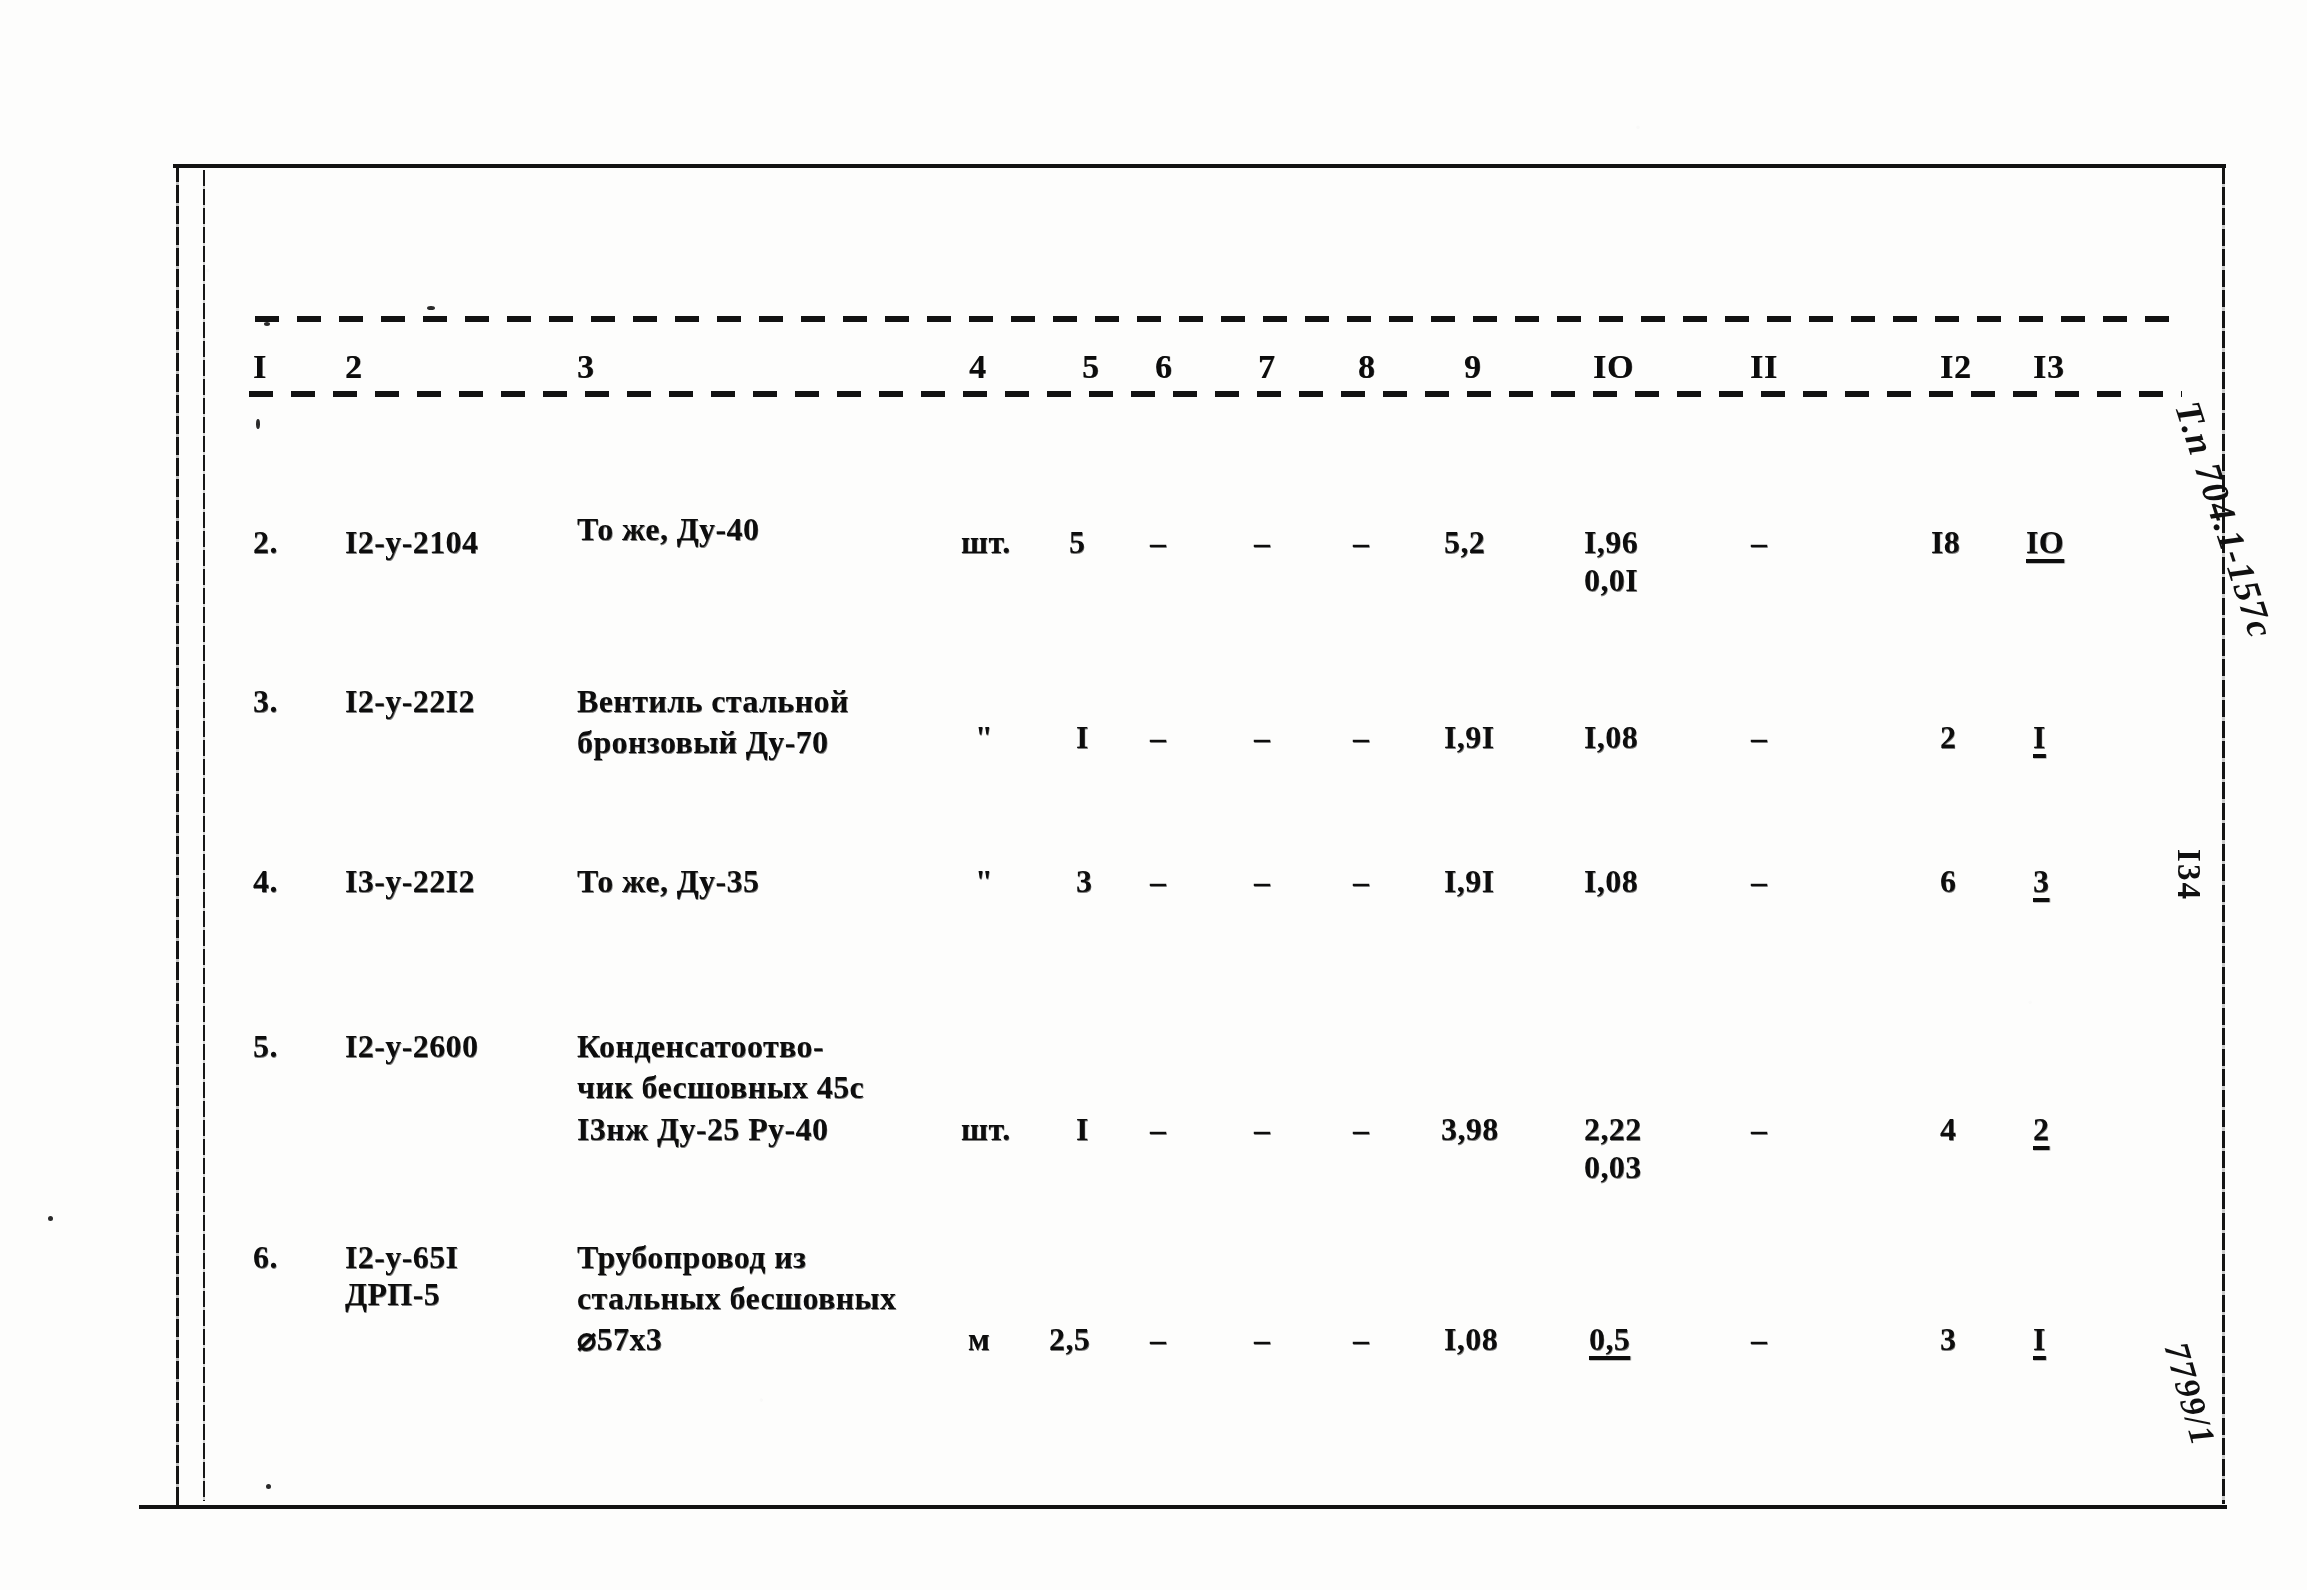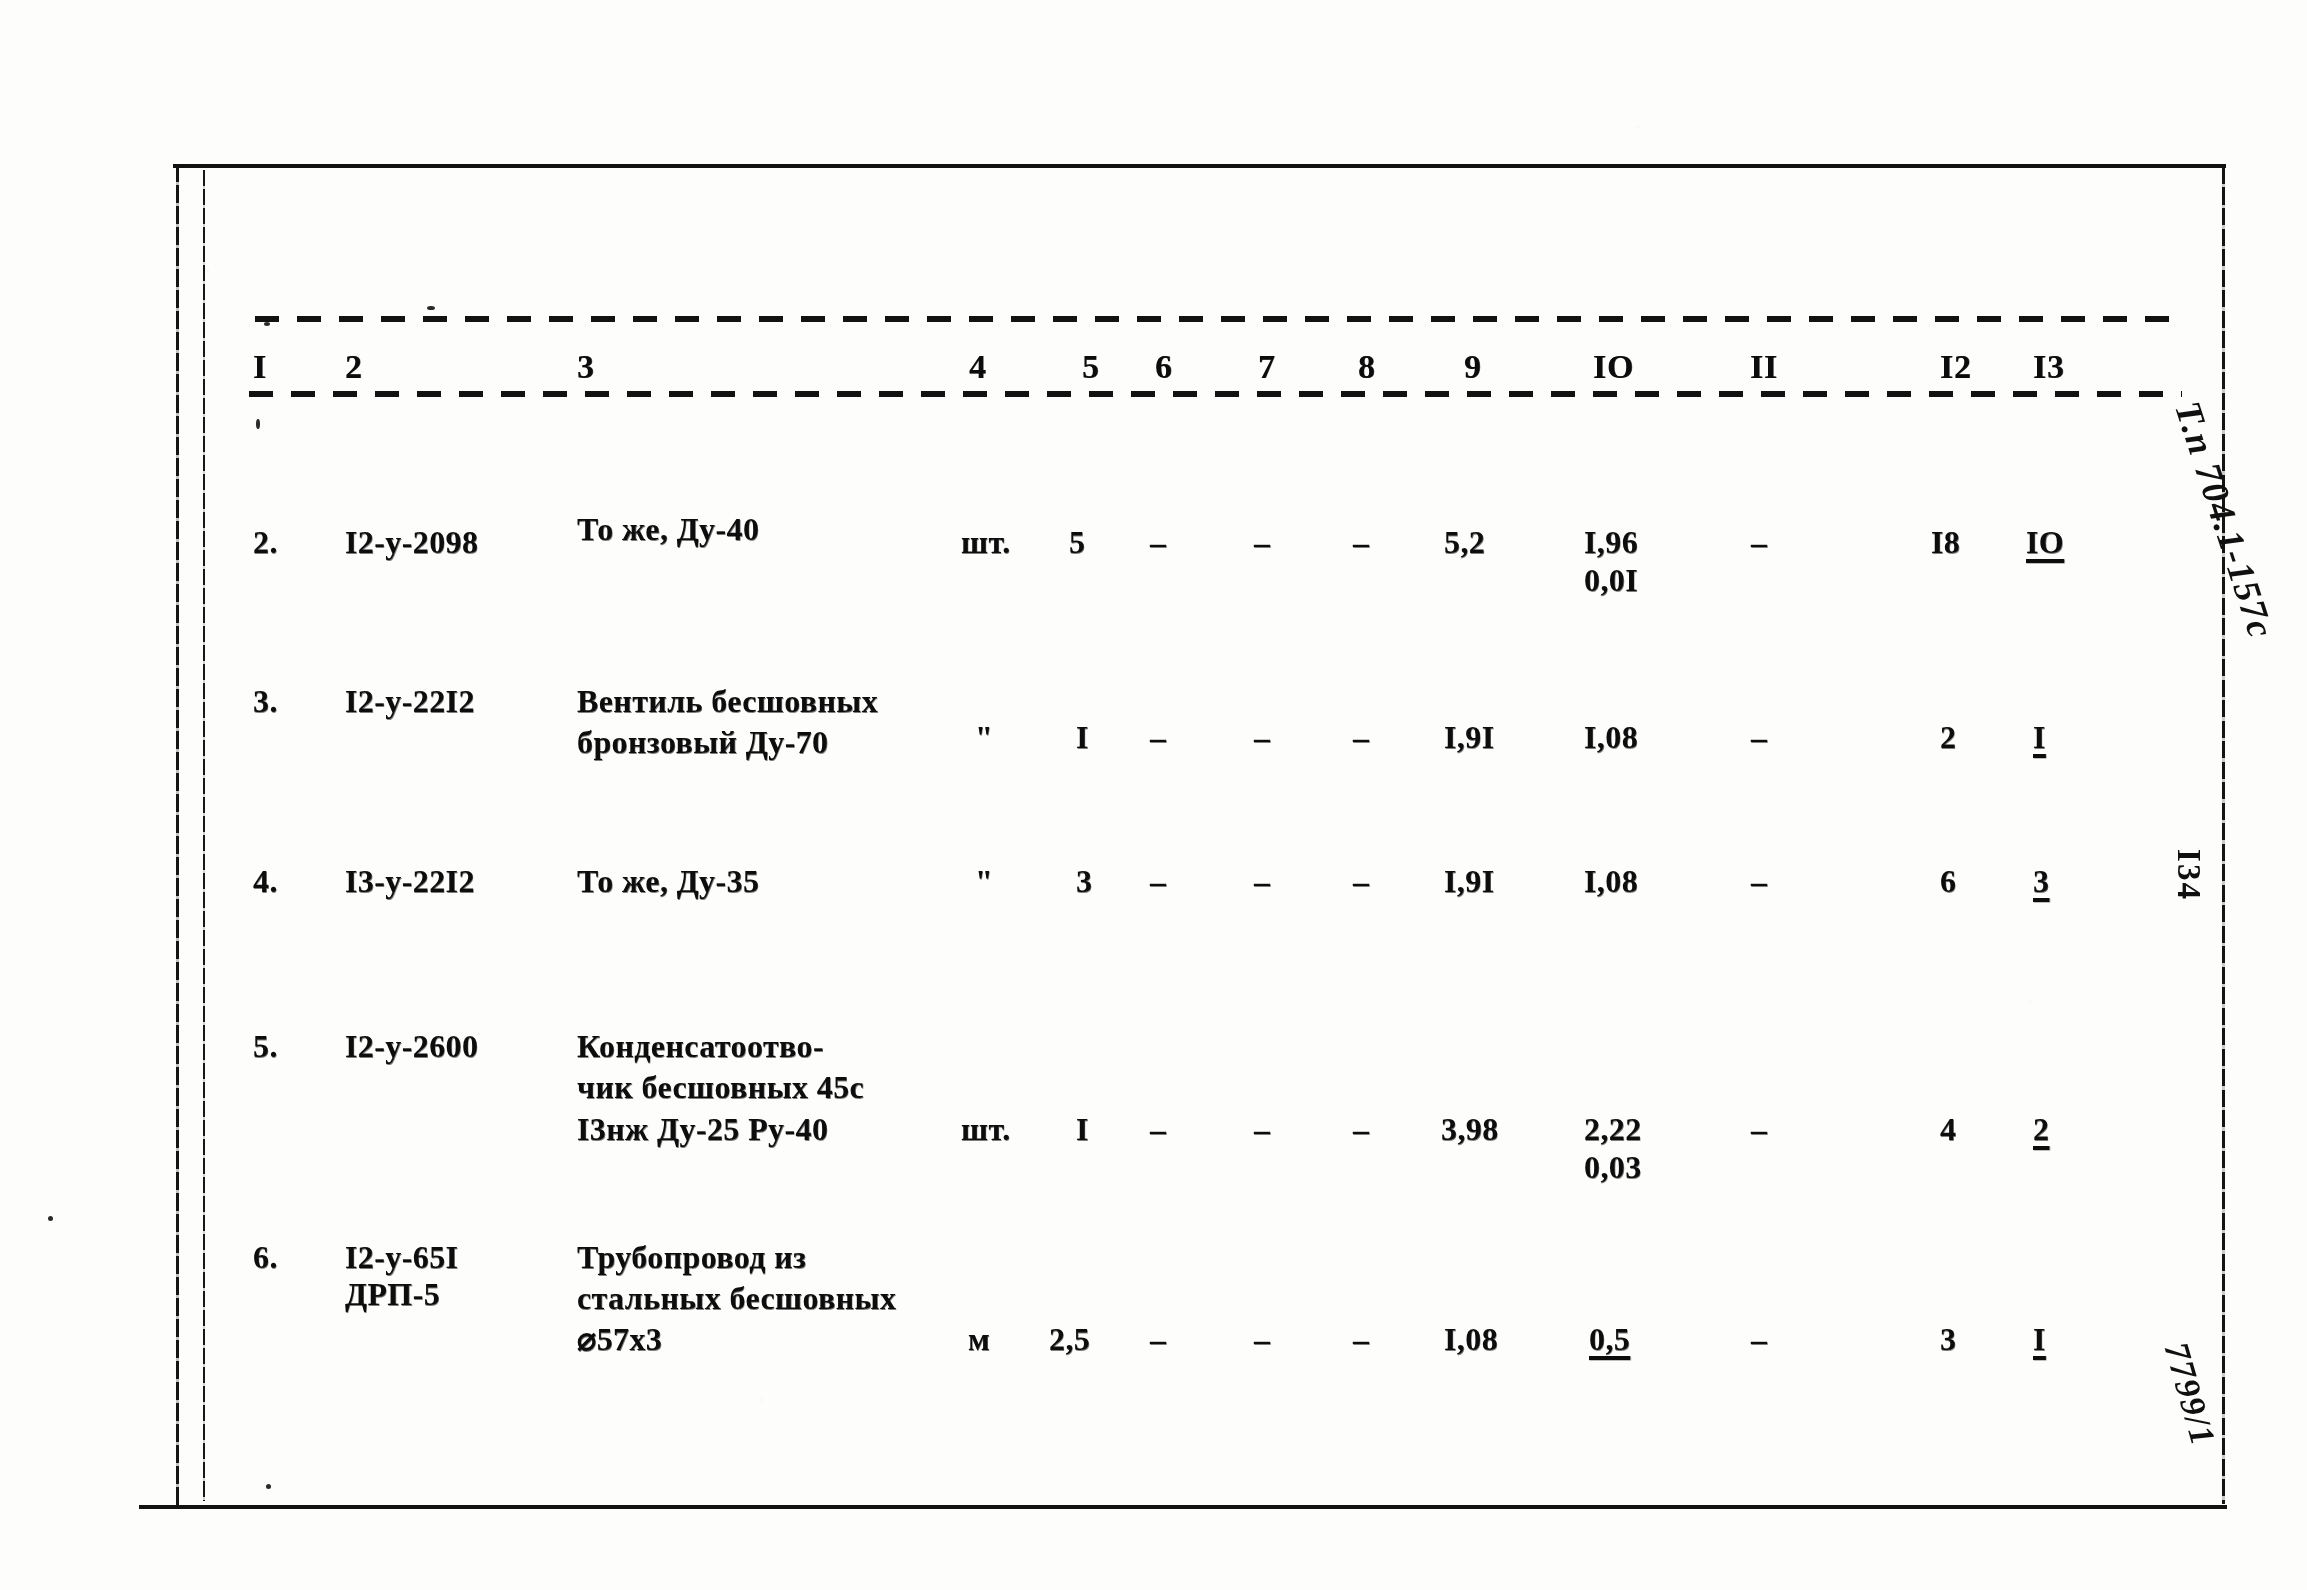--- a/index.html
+++ b/index.html
@@ -171,39 +171,39 @@
     <span class="colnum" style="left:1593px">IO</span>
     <span class="colnum" style="left:1750px">II</span>
     <span class="colnum" style="left:1940px">I2</span>
     <span class="colnum" style="left:2033px">I3</span>
   </div>
 
   <div id="table-body">
 
     <div class="trow" style="height:166px">
       <span class="cell" style="left:253px;  top:33px">2.</span>
-      <span class="cell" style="left:345px;  top:33px">I2-у-2098</span>
+      <span class="cell" style="left:345px;  top:33px">I2-у-2104</span>
       <span class="cell" style="left:577px;  top:20px">То же, Ду-40</span>
       <span class="cell" style="left:961px; top:33px">шт.</span>
       <span class="cell" style="left:1069px; top:33px">5</span>
       <span class="cell" style="left:1150px; top:33px">–</span>
       <span class="cell" style="left:1254px; top:33px">–</span>
       <span class="cell" style="left:1353px; top:33px">–</span>
       <span class="cell" style="left:1444px; top:33px">5,2</span>
       <span class="cell" style="left:1584px; top:33px">I,96</span>
       <span class="sub" style="left:1584px; top:74px">0,0I</span>
       <span class="cell" style="left:1751px; top:33px">–</span>
       <span class="cell" style="left:1931px; top:33px">I8</span>
       <span class="cell u" style="left:2026px; top:33px">IO</span>
     </div>
 
     <div class="trow" style="height:173px">
       <span class="cell" style="left:253px;  top:25.5px">3.</span>
       <span class="cell" style="left:345px;  top:25.5px">I2-у-22I2</span>
-      <span class="cell" style="left:577px;  top:25.5px">Вентиль бесшовных</span>
+      <span class="cell" style="left:577px;  top:25.5px">Вентиль стальной</span>
       <span class="cell" style="left:577px;  top:67px">бронзовый Ду-70</span>
       <span class="cell" style="left:975px; top:62px">"</span>
       <span class="cell" style="left:1076px; top:62px">I</span>
       <span class="cell" style="left:1150px; top:62px">–</span>
       <span class="cell" style="left:1254px; top:62px">–</span>
       <span class="cell" style="left:1353px; top:62px">–</span>
       <span class="cell" style="left:1444px; top:62px">I,9I</span>
       <span class="cell" style="left:1584px; top:62px">I,08</span>
       <span class="cell" style="left:1751px; top:62px">–</span>
       <span class="cell" style="left:1940px; top:62px">2</span>

